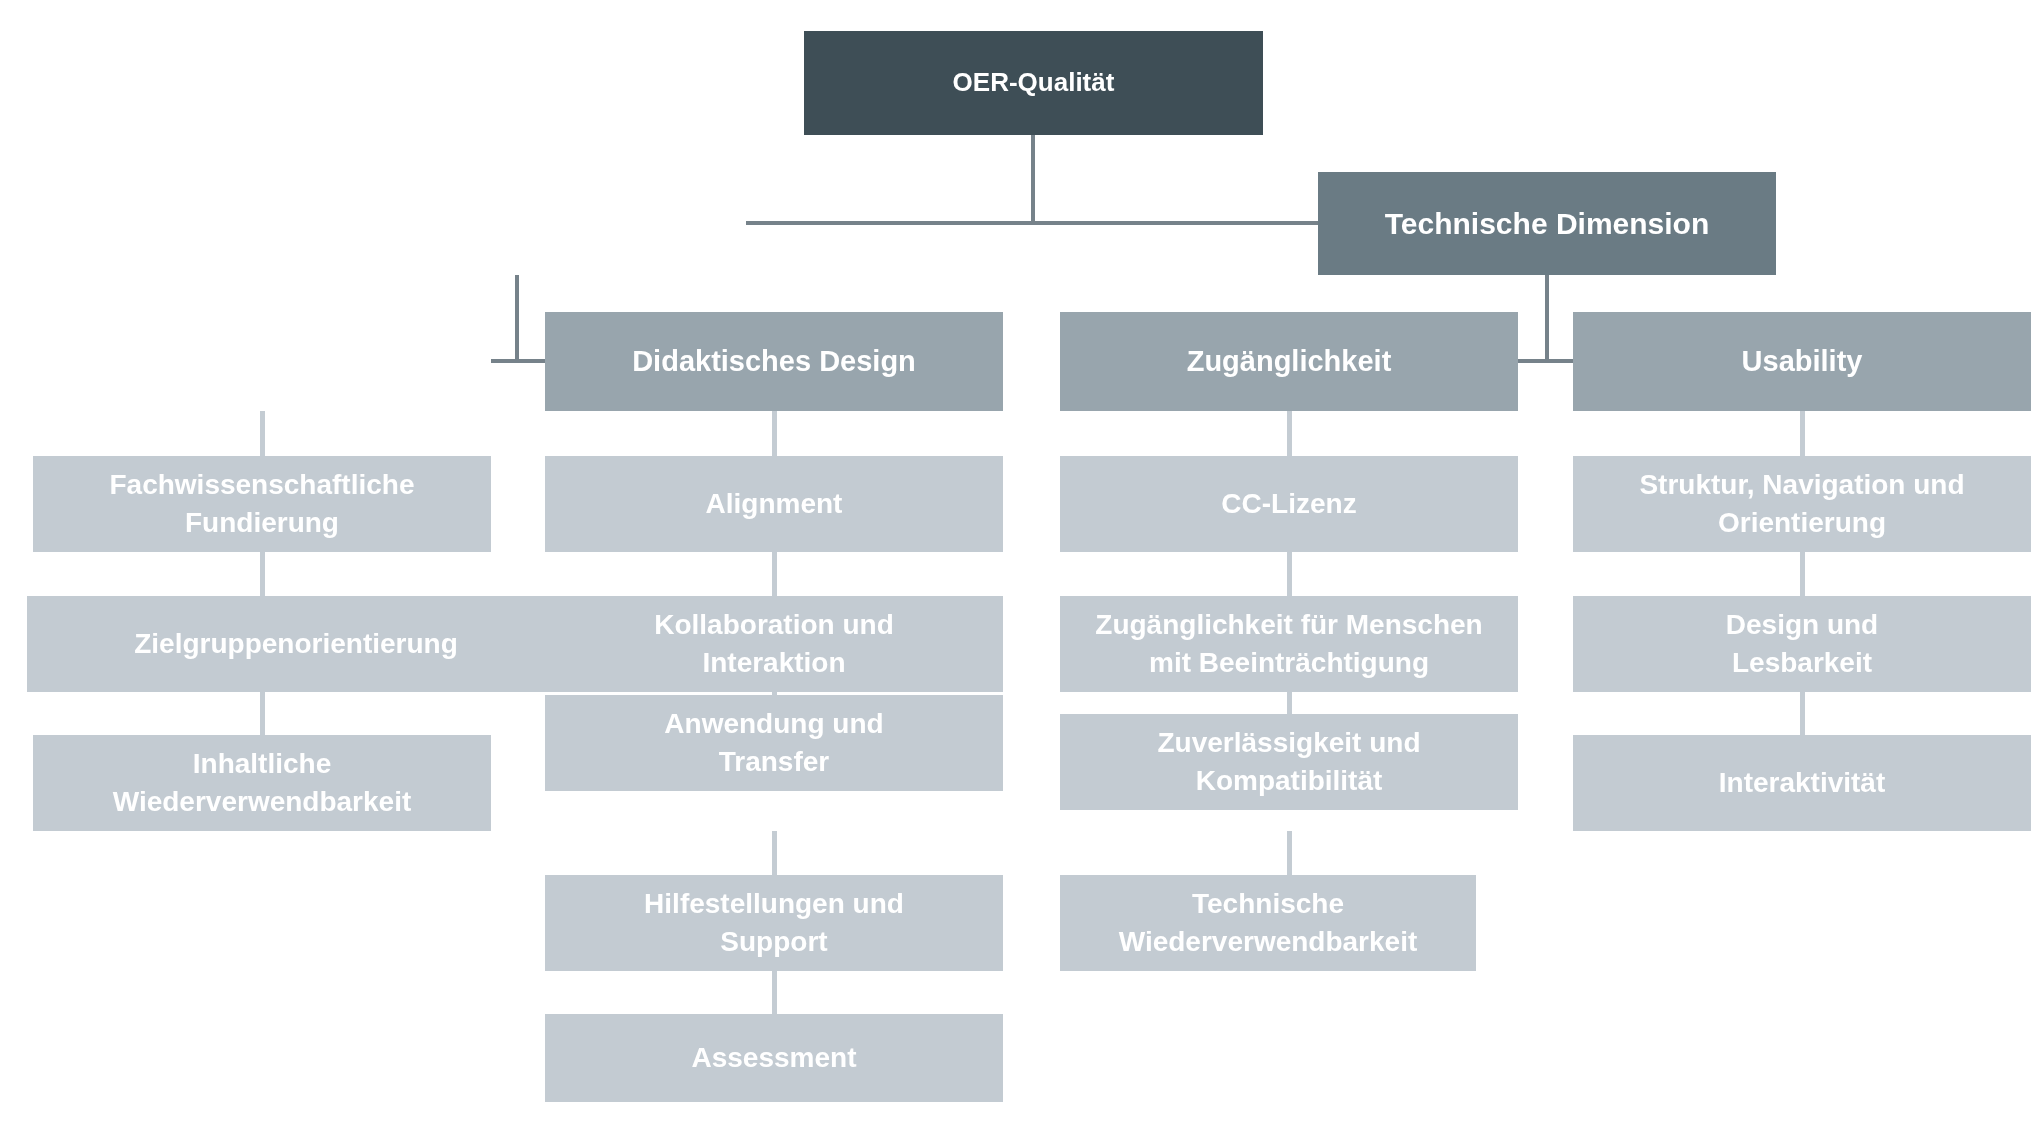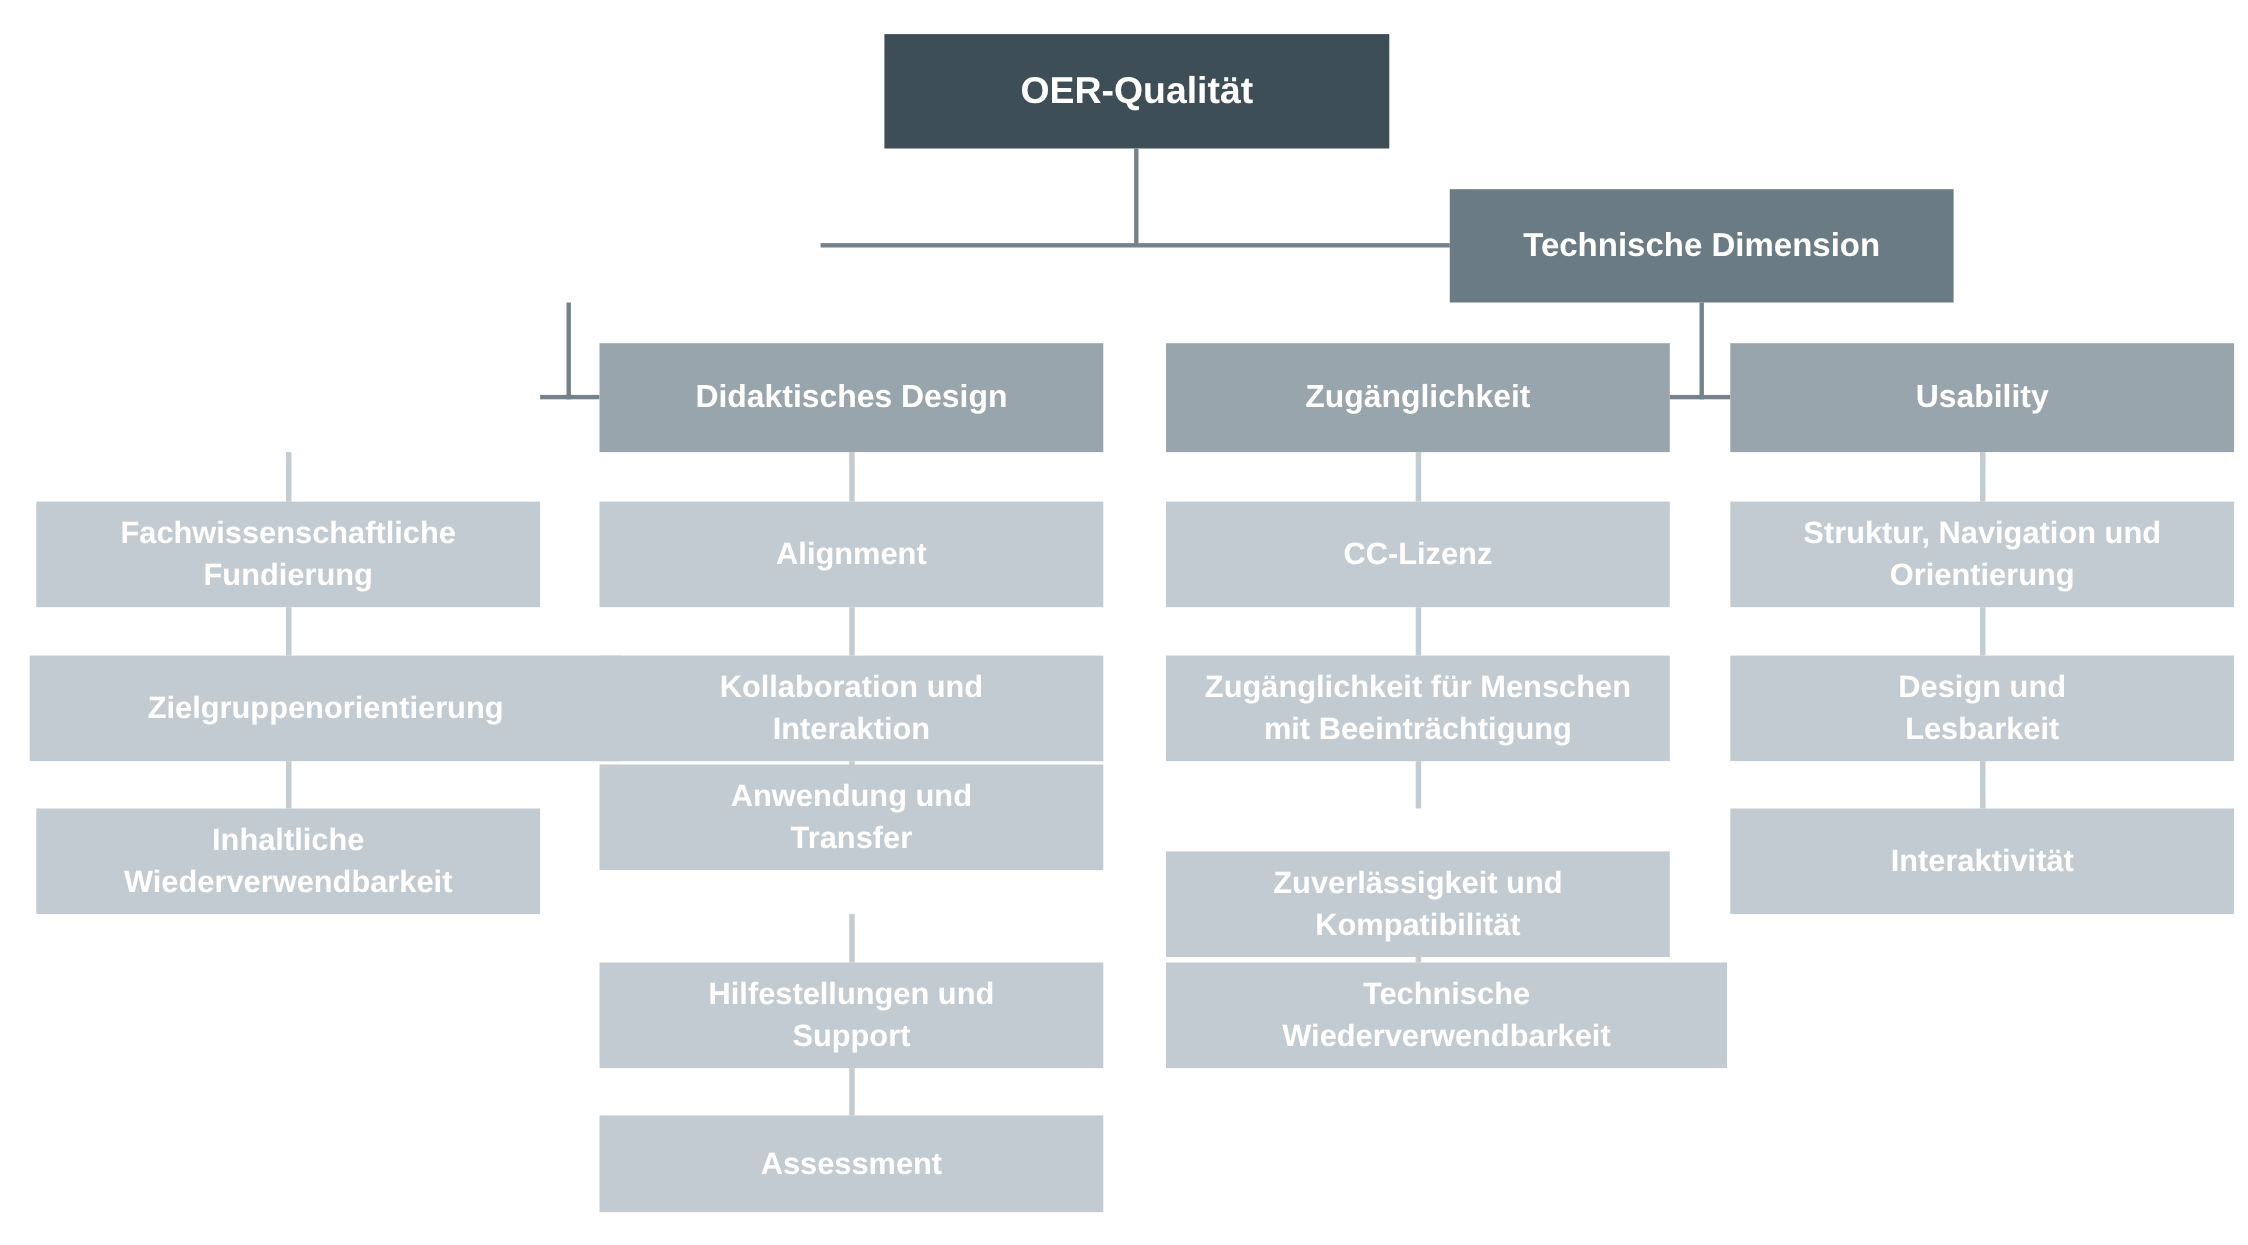--- a/index.html
+++ b/index.html
@@ -19,21 +19,21 @@
     display: flex;
     align-items: center;
     justify-content: center;
     text-align: center;
     color: var(--text, #ffffff);
     font-weight: bold;
     white-space: pre-line;
     box-sizing: border-box;
     padding: 0 10px;
   }
-  .lvl1 { background: var(--level1-bg, #3E4E56); font-size: 34px; line-height: 1.3; }
+  .lvl1 { background: var(--level1-bg, #3E4E56); font-size: 26px; line-height: 1.3; }
   .lvl2 { background: var(--level2-bg, #6A7B84); font-size: 30px; line-height: 1.3; }
   .lvl3 { background: var(--level3-bg, #98A5AD); font-size: 29px; line-height: 1.3; }
   .lvl4 { background: var(--level4-bg, #C3CBD2); font-size: 28px; line-height: 1.34; }
   .conn { position: absolute; }
   .conn-dark  { background: var(--connector-dark, #76828A); }
   .conn-light { background: var(--connector-light, #C4CCD3); }
 </style>
 </head>
 <body>
 
@@ -85,23 +85,23 @@
 Interaktion</div>
   <div class="node lvl4" style="left:545px;top:695px;width:458px;height:96px">Anwendung und
 Transfer</div>
   <div class="node lvl4" style="left:545px;top:875px;width:458px;height:96px">Hilfestellungen und
 Support</div>
   <div class="node lvl4" style="left:545px;top:1014px;width:458px;height:88px">Assessment</div>
 
   <div class="node lvl4" style="left:1060px;top:456px;width:458px;height:96px">CC-Lizenz</div>
   <div class="node lvl4" style="left:1060px;top:596px;width:458px;height:96px">Zugänglichkeit für Menschen
 mit Beeinträchtigung</div>
-  <div class="node lvl4" style="left:1060px;top:774px;width:458px;height:96px">Zuverlässigkeit und
+  <div class="node lvl4" style="left:1060px;top:714px;width:458px;height:96px">Zuverlässigkeit und
 Kompatibilität</div>
-  <div class="node lvl4" style="left:1060px;top:875px;width:510px;height:96px">Technische
+  <div class="node lvl4" style="left:1060px;top:875px;width:416px;height:96px">Technische
 Wiederverwendbarkeit</div>
 
   <div class="node lvl4" style="left:1573px;top:456px;width:458px;height:96px">Struktur, Navigation und
 Orientierung</div>
   <div class="node lvl4" style="left:1573px;top:596px;width:458px;height:96px">Design und
 Lesbarkeit</div>
   <div class="node lvl4" style="left:1573px;top:735px;width:458px;height:96px">Interaktivität</div>
 
 </div>
 

